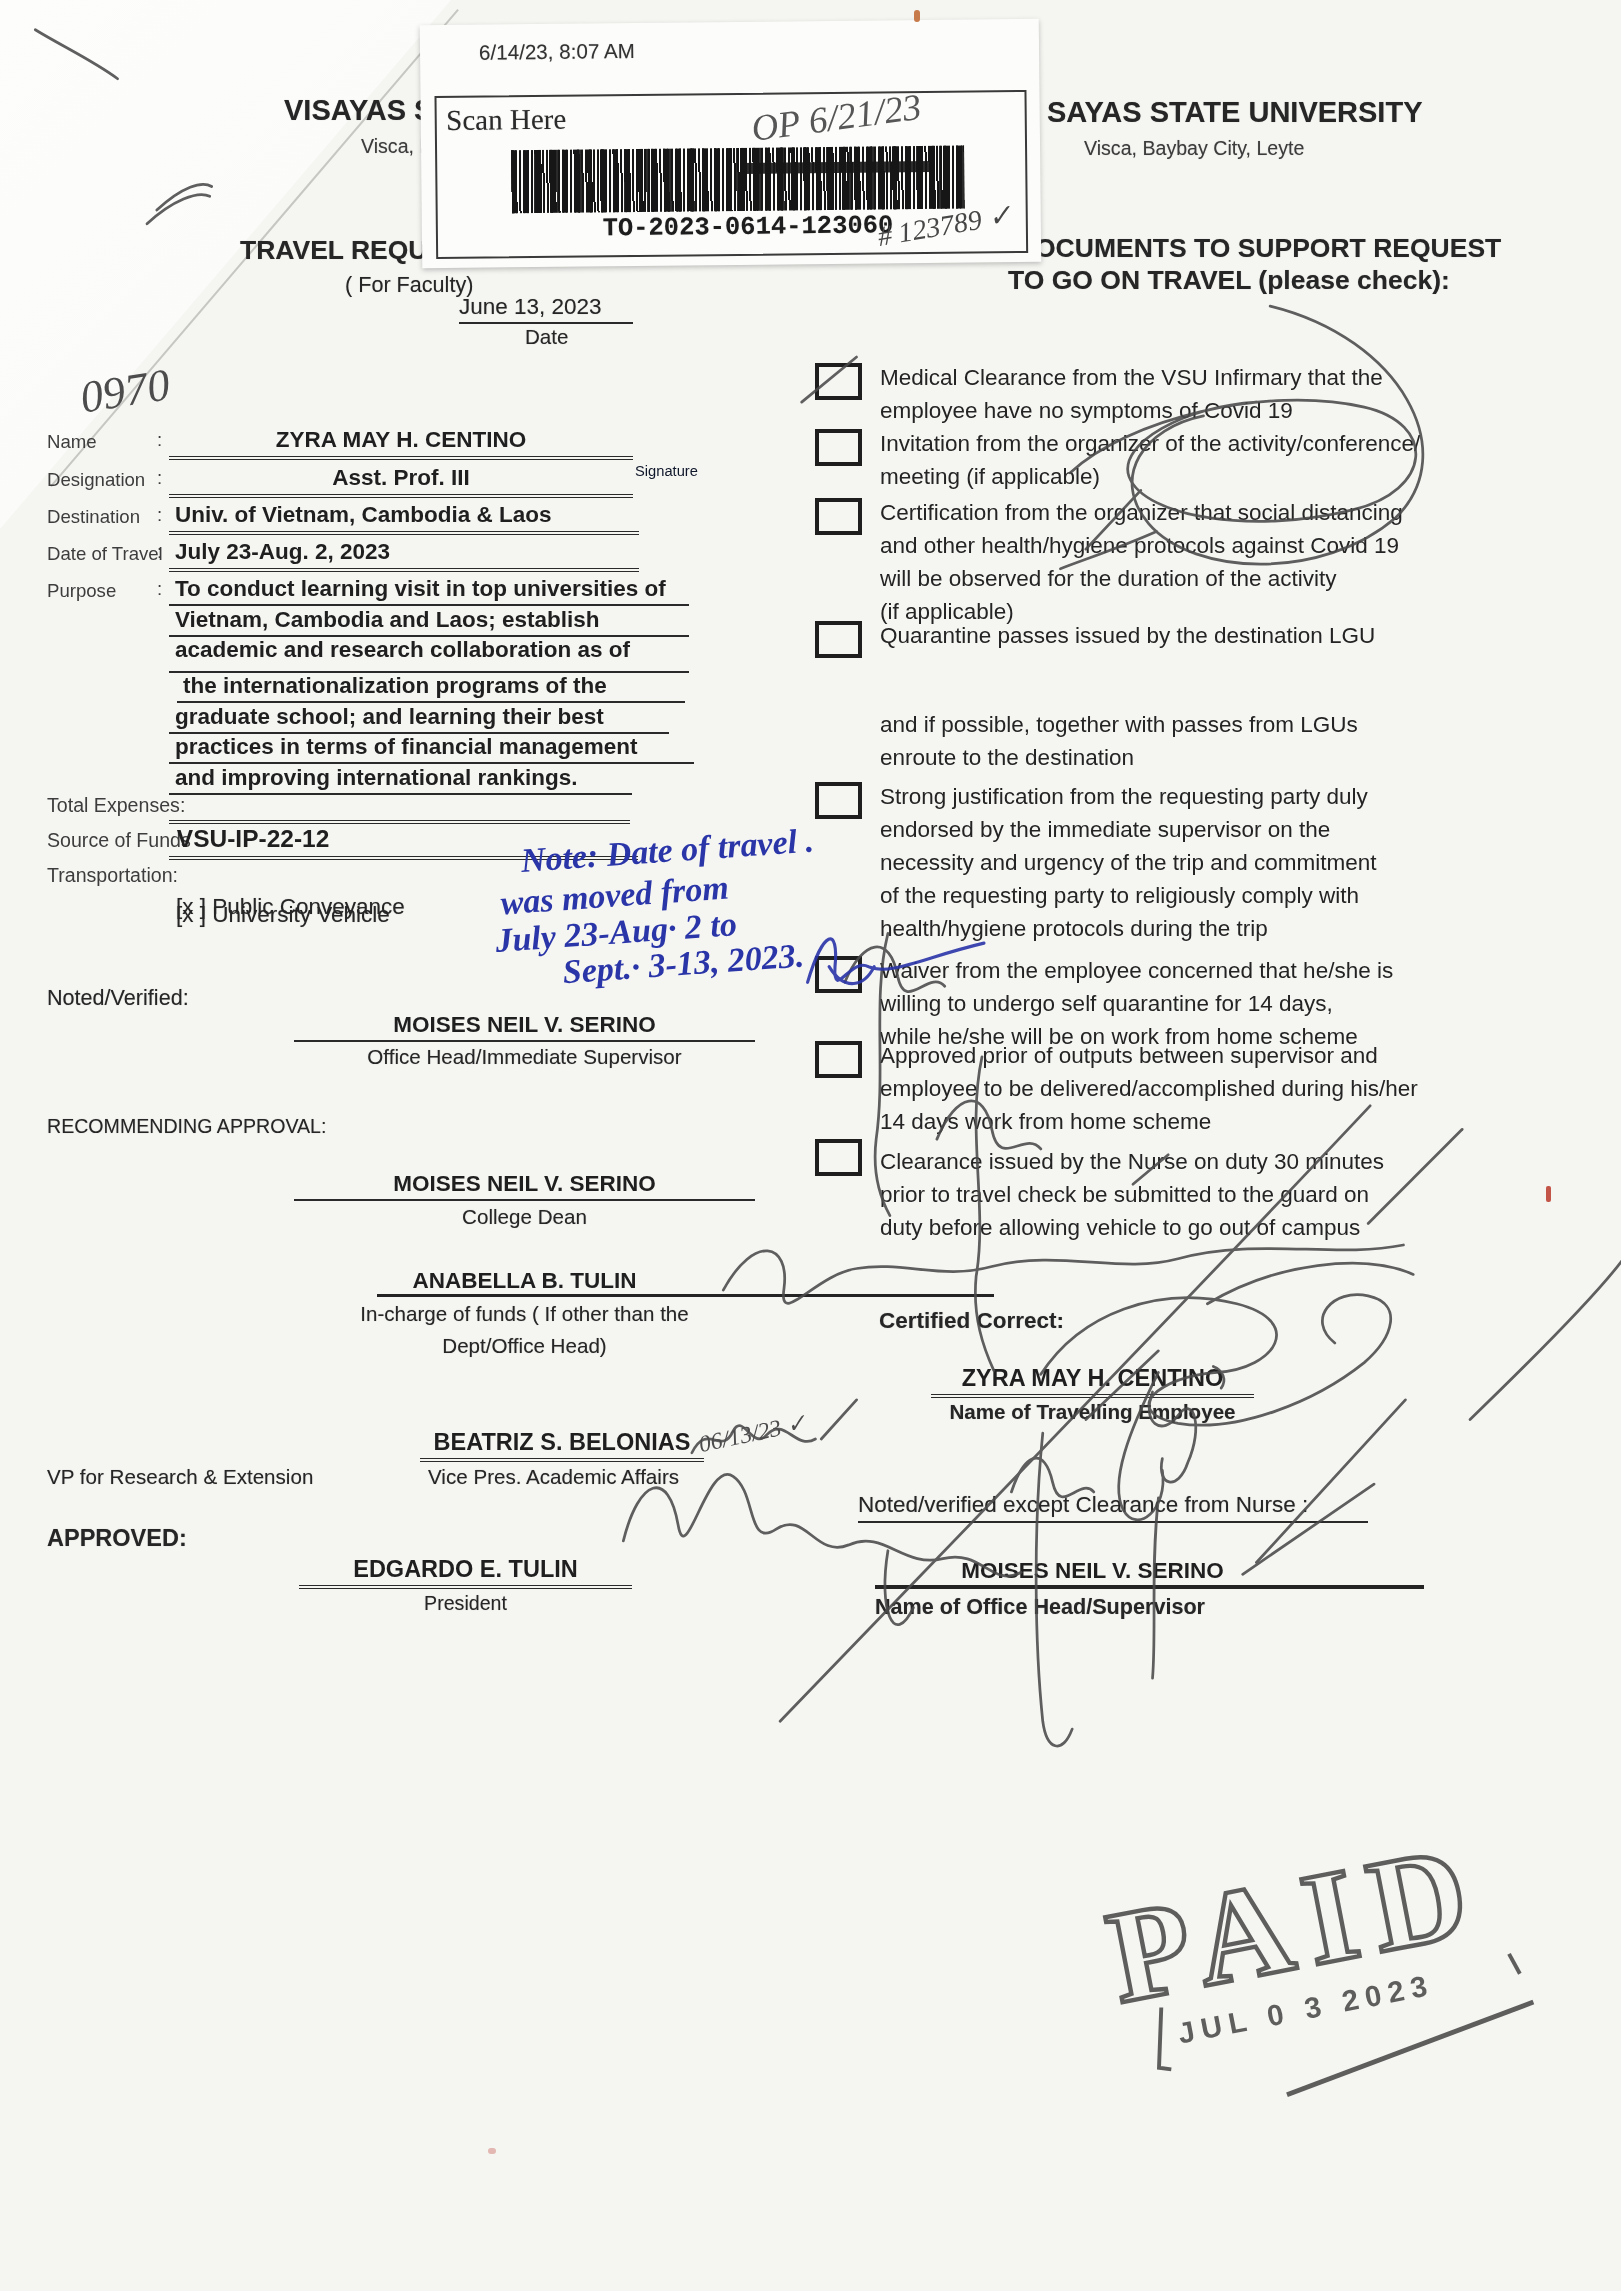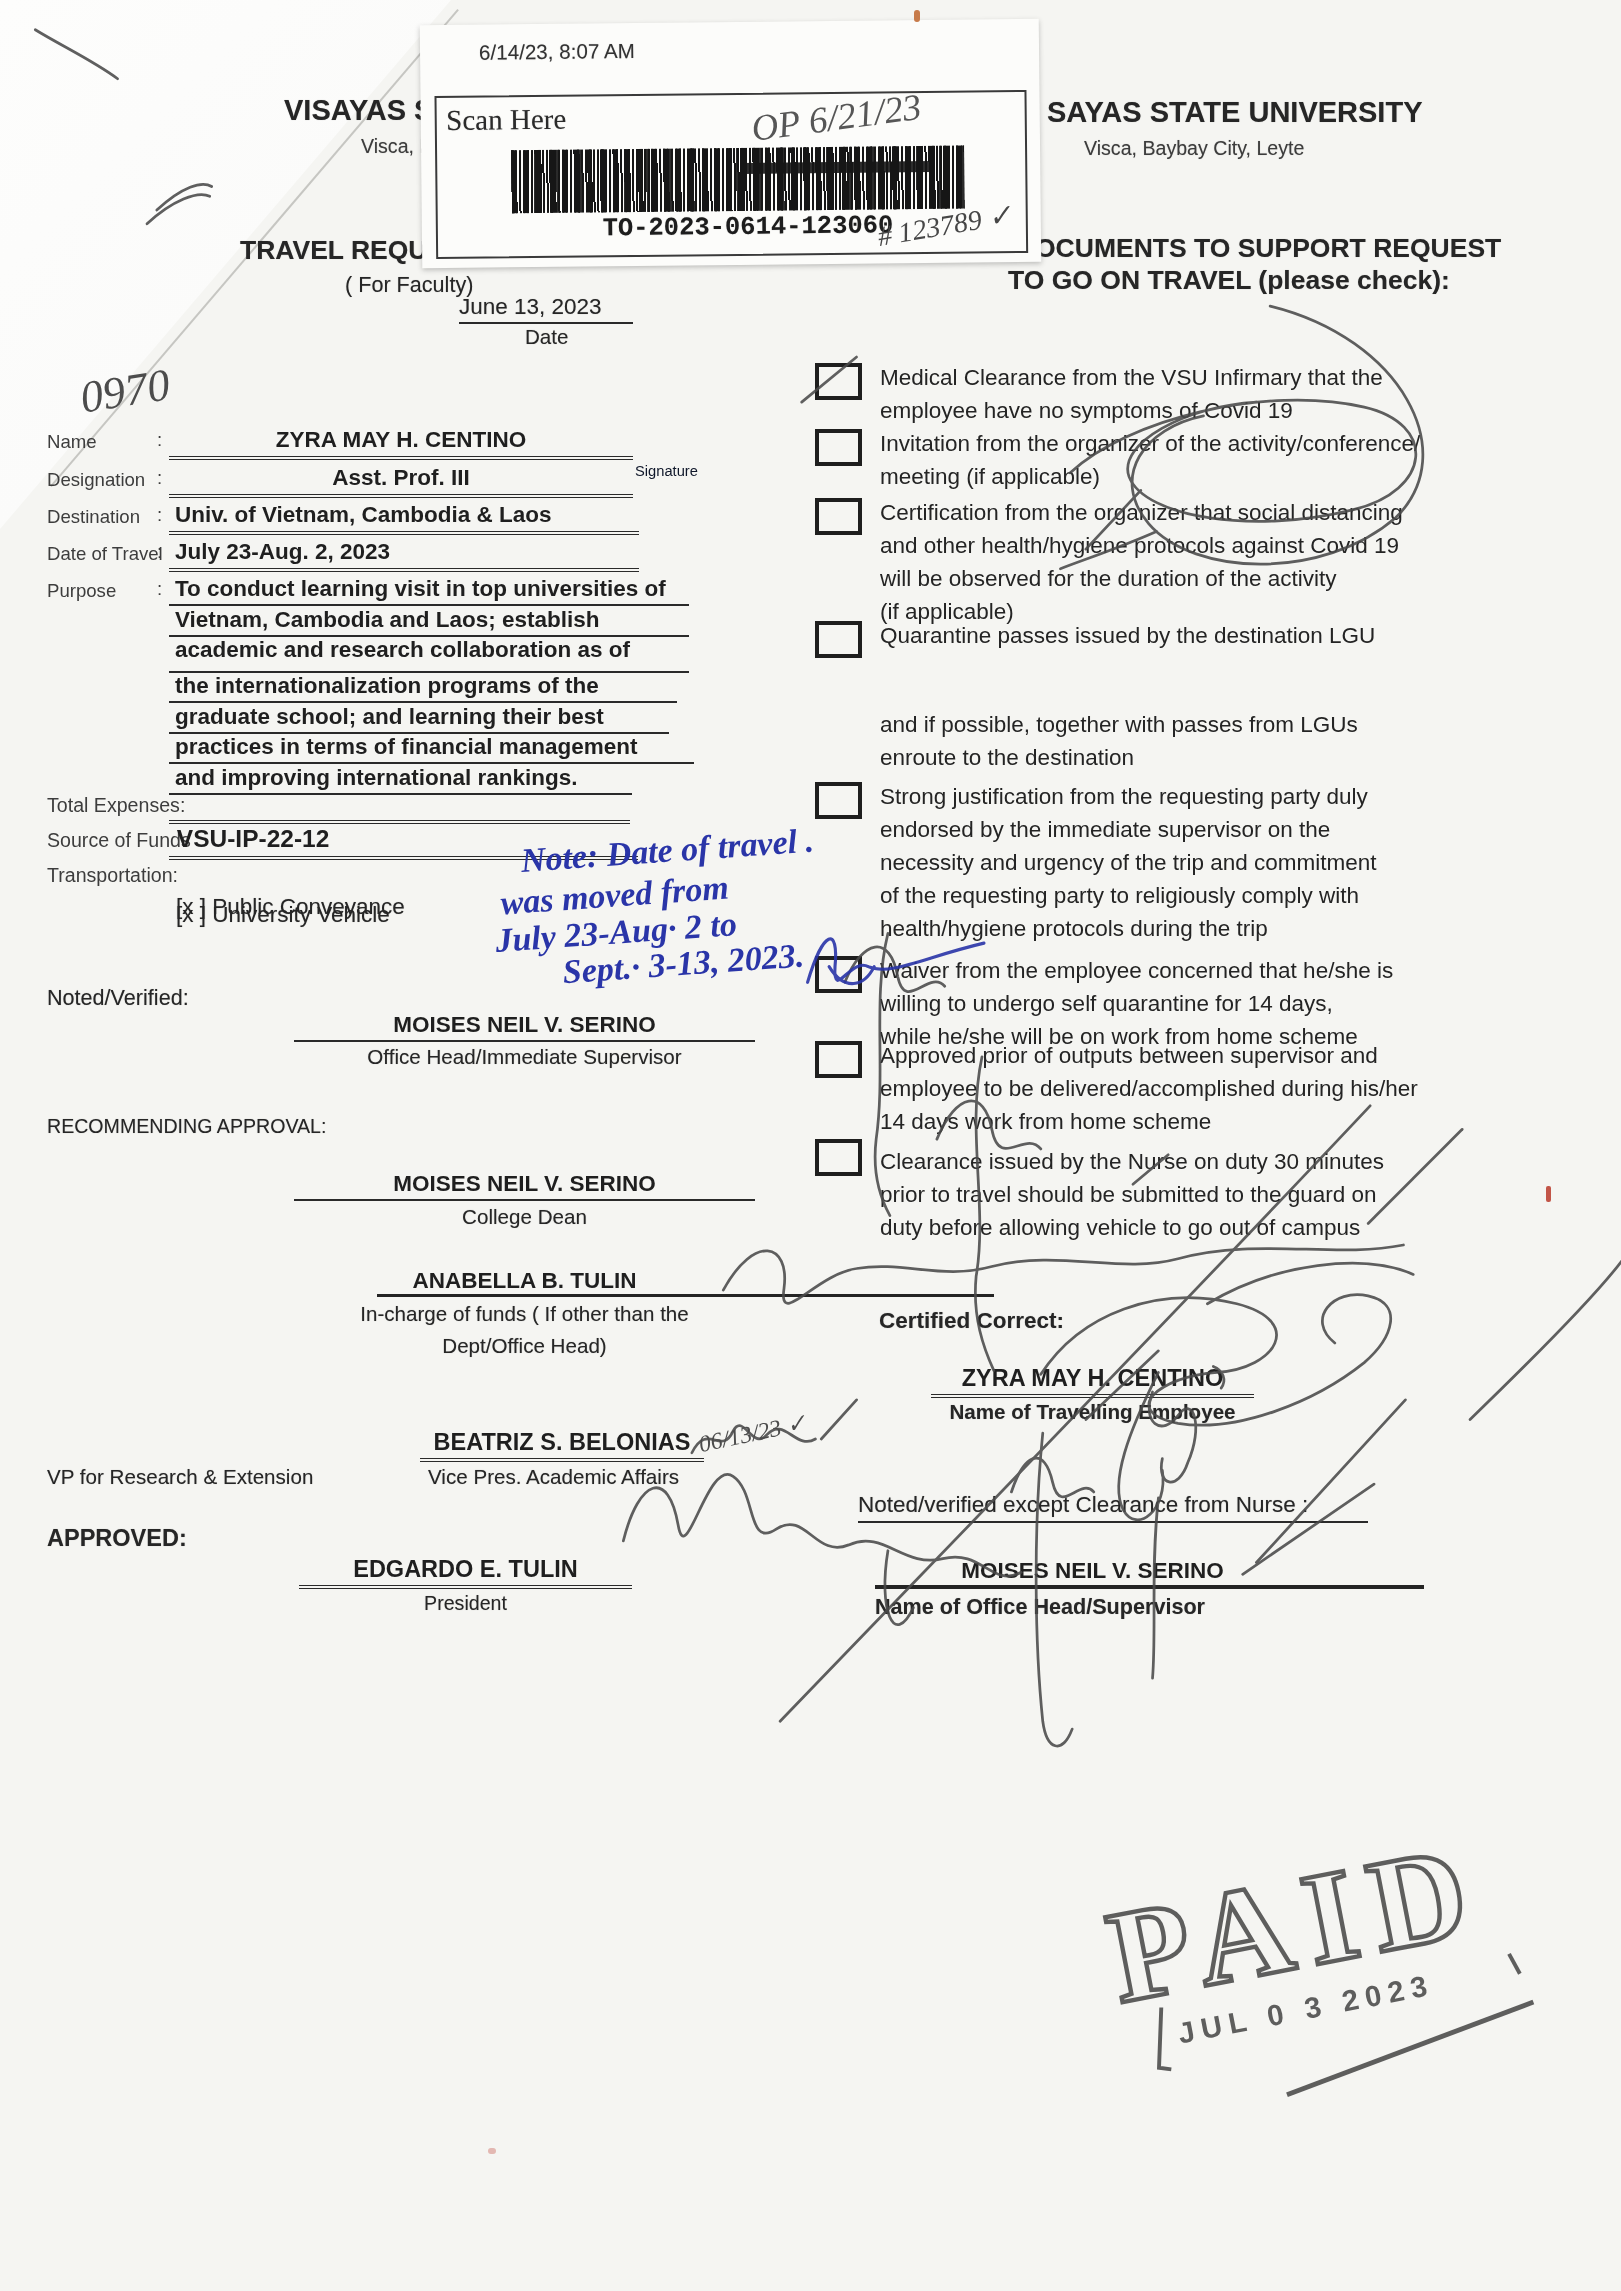--- a/index.html
+++ b/index.html
@@ -80,21 +80,21 @@
 
   <div class="abs lbl" style="left:47px;top:543px;">Date of Travel</div>
   <div class="abs lbl" style="left:157px;top:541px;">:</div>
   <div class="abs val uline2" style="left:169px;top:539px;width:464px;padding-bottom:2.9px;padding-left:5.9px;">July 23-Aug. 2, 2023</div>
 
   <div class="abs lbl" style="left:47px;top:580px;">Purpose</div>
   <div class="abs lbl" style="left:157px;top:578px;">:</div>
   <div class="abs val uline" style="left:169px;top:576px;width:514px;padding-bottom:2px;padding-left:5.9px;">To conduct learning visit in top universities of</div>
   <div class="abs val uline" style="left:169px;top:607px;width:514px;padding-bottom:2px;padding-left:5.9px;">Vietnam, Cambodia and Laos; establish</div>
   <div class="abs val uline" style="left:169px;top:637px;width:514px;padding-bottom:8px;padding-left:5.9px;">academic and research collaboration as of</div>
-  <div class="abs val uline" style="left:169px;top:673px;width:502px;padding-bottom:2px;padding-left:5.9px;">the internationalization programs of the</div>
+  <div class="abs val uline" style="left:177px;top:673px;width:502px;padding-bottom:2px;padding-left:5.9px;">the internationalization programs of the</div>
   <div class="abs val uline" style="left:169px;top:704px;width:494px;padding-bottom:2px;padding-left:5.9px;">graduate school; and learning their best</div>
   <div class="abs val uline" style="left:169px;top:734px;width:519px;padding-bottom:2px;padding-left:5.9px;">practices in terms of financial management</div>
   <div class="abs val uline" style="left:169px;top:765px;width:457px;padding-bottom:2px;padding-left:5.9px;">and improving international rankings.</div>
 
   <div class="abs lbl" style="left:47px;top:794px;font-size:19.6px;">Total Expenses:</div>
   <div class="abs uline2" style="left:169px;top:796px;width:461px;height:23.5px;"></div>
 
   <div class="abs lbl" style="left:47px;top:829px;font-size:19.6px;">Source of Funds</div>
   <div class="abs val uline2" style="left:169px;top:825px;width:461px;padding-bottom:2.9px;padding-left:7.8px;font-size:24.5px;">VSU-IP-22-12</div>
 
@@ -180,21 +180,21 @@
   <div class="cb" style="top:1041px;"></div>
   <div class="ck" style="top:1039px;">
     <div>Approved prior of outputs between supervisor and</div>
     <div>employee to be delivered/accomplished during his/her</div>
     <div>14 days work from home scheme</div>
   </div>
 
   <div class="cb" style="top:1139px;"></div>
   <div class="ck" style="top:1145px;">
     <div>Clearance issued by the Nurse on duty 30 minutes</div>
-    <div>prior to travel should be submitted to the guard on</div>
+    <div>prior to travel check be submitted to the guard on</div>
     <div>duty before allowing vehicle to go out of campus</div>
   </div>
 
   <div class="abs scan-txt" style="left:879px;top:1308px;font-size:22.5px;font-weight:bold;">Certified Correct:</div>
   <div class="abs val uline2 center" style="left:931px;top:1365px;width:323px;font-size:23.5px;padding-bottom:2px;">ZYRA MAY H. CENTINO</div>
   <div class="abs center scan-txt" style="left:921px;top:1400px;width:343px;font-size:20.6px;font-weight:bold;">Name of Travelling Employee</div>
 
   <div class="abs scan-txt uline" style="left:858px;top:1492px;width:510px;font-size:22.5px;padding-bottom:2.9px;">Noted/verified except Clearance from Nurse :</div>
   <div class="abs val center" style="left:931px;top:1558px;width:323px;font-size:22.5px;">MOISES NEIL V. SERINO</div>
   <div class="abs" style="left:875px;top:1585px;width:549px;border-top:4.9px solid #242424;"></div>

